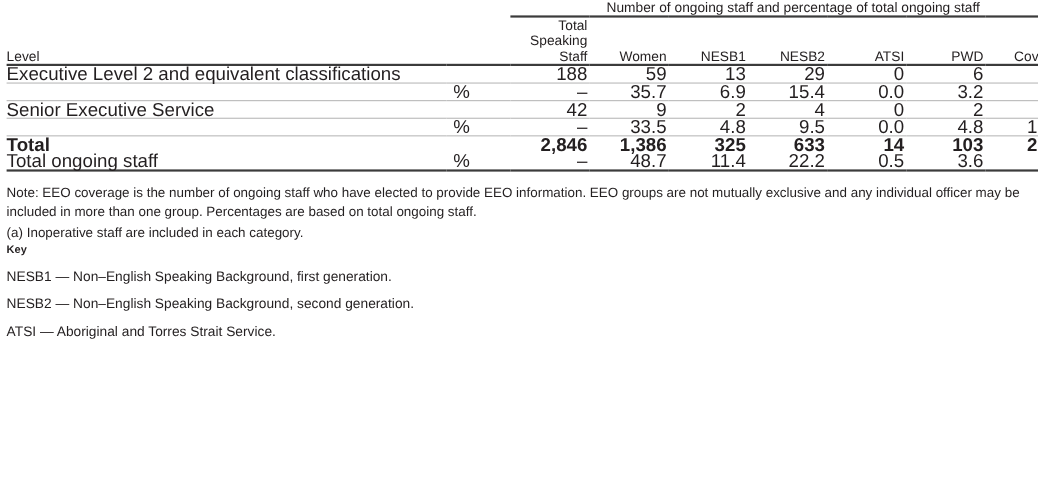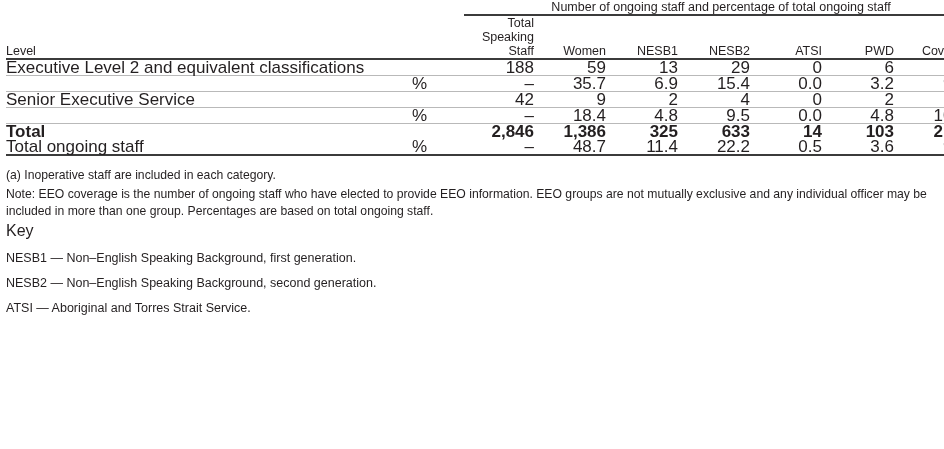--- a/index.html
+++ b/index.html
@@ -93,22 +93,22 @@
   .notes {
     margin-top: 11px;
     font-size: 12.2px;
     line-height: 17px;
   }
   .notes p {
     margin: 0 0 2px 0;
   }
   .key-title {
     margin-top: 0;
-    font-weight: normal;
-    font-size: 16px;
+    font-weight: bold;
+    font-size: 10px;
   }
   .key-list p {
     margin: 0;
     padding-top: 11px;
     font-size: 12.5px;
   }
 </style>
 </head>
 <body>
 
@@ -197,21 +197,21 @@
         <td class="cell-num">42</td>
       </tr>
       <tr class="rule-thin">
           <td colspan="9"></td>
         </tr>
 
       <tr class="data-row">
         <td class="cell-label"></td>
         <td class="cell-pct">%</td>
         <td class="cell-num">–</td>
-        <td class="cell-num">18.4</td>
+        <td class="cell-num">33.5</td>
         <td class="cell-num">4.8</td>
         <td class="cell-num">9.5</td>
         <td class="cell-num">0.0</td>
         <td class="cell-num">4.8</td>
         <td class="cell-num">100.0</td>
       </tr>
       <tr class="rule-thin">
           <td colspan="9"></td>
         </tr>
 
@@ -238,22 +238,22 @@
         <td class="cell-num">3.6</td>
         <td class="cell-num">98.1</td>
       </tr>
       <tr class="rule-thick">
           <td colspan="9"></td>
         </tr>
     </tbody>
   </table>
 
   <div class="notes">
+    <p>Note: EEO coverage is the number of ongoing staff who have elected to provide EEO information. EEO groups are not mutually exclusive and any individual officer may be included in more than one group. Percentages are based on total ongoing staff.</p>
     <p>(a) Inoperative staff are included in each category.</p>
-    <p>Note: EEO coverage is the number of ongoing staff who have elected to provide EEO information. EEO groups are not mutually exclusive and any individual officer may be included in more than one group. Percentages are based on total ongoing staff.</p>
   </div>
 
   <div class="key-title">Key</div>
   <div class="key-list">
     <p>NESB1 — Non–English Speaking Background, first generation.</p>
     <p>NESB2 — Non–English Speaking Background, second generation.</p>
     <p>ATSI — Aboriginal and Torres Strait Service.</p>
   </div>
 
 </div>

